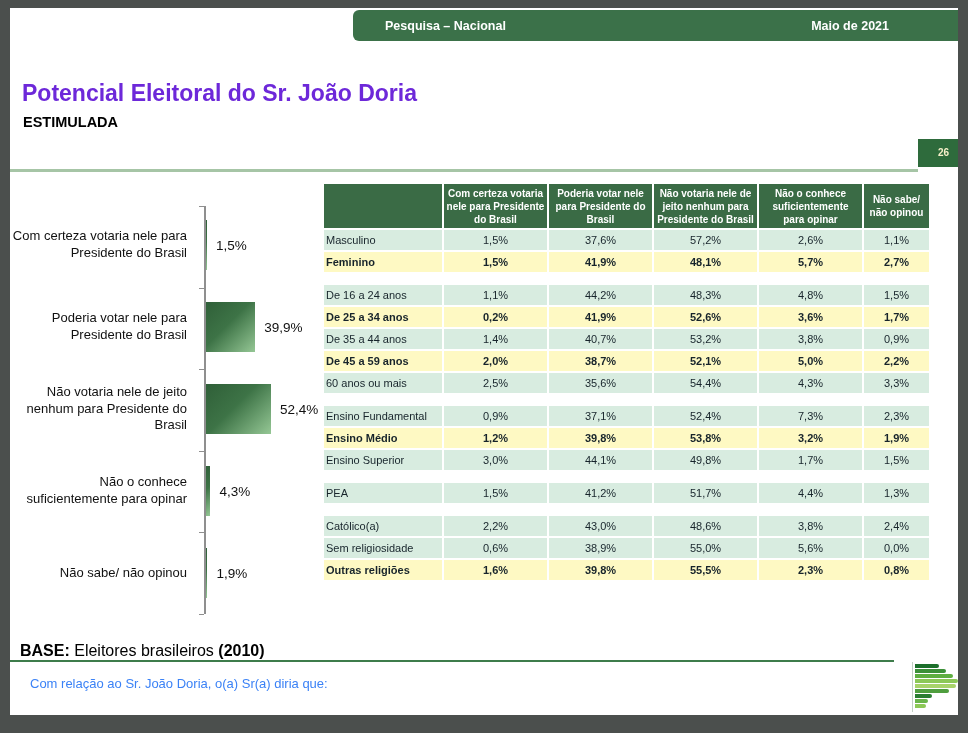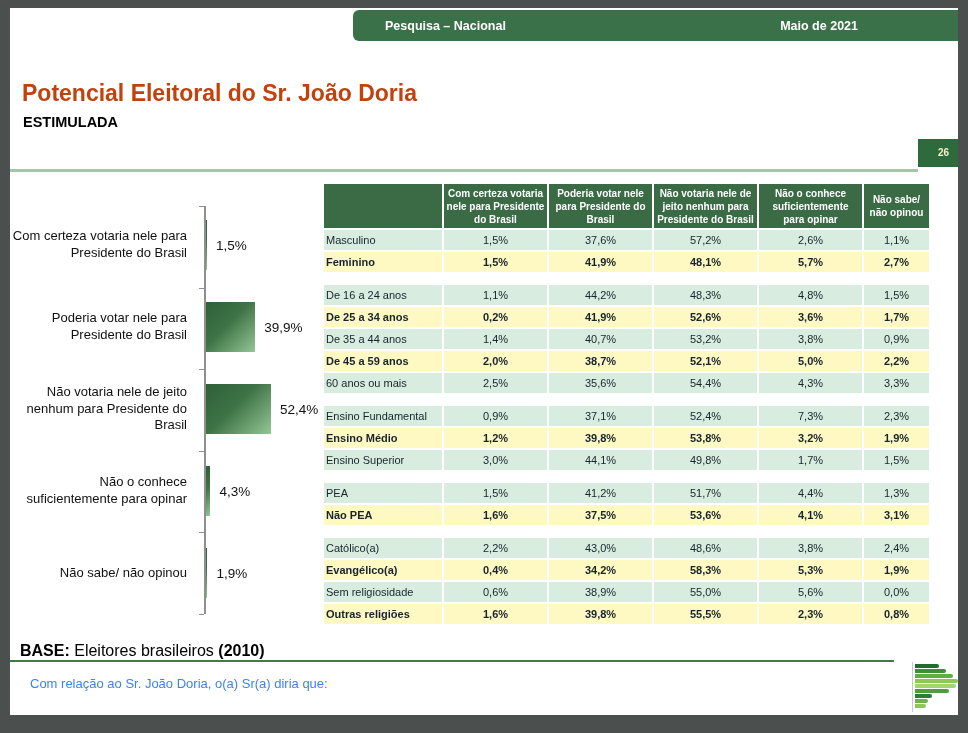--- a/index.html
+++ b/index.html
@@ -3,24 +3,24 @@
 <meta charset="utf-8">
 <style>
   * { margin:0; padding:0; box-sizing:border-box; }
   body { font-family:"Liberation Sans", sans-serif; background:#2f3231; }
   .frame { position:relative; width:968px; height:733px; background:#4b4f4d; overflow:hidden; }
   .slide { position:absolute; left:10px; top:8px; width:948px; height:707px; background:#ffffff; }
 
   
   .topbar { position:absolute; left:343px; top:2px; right:0; height:31px; background:#3b7149;
             border-radius:6px 0 0 6px; display:flex; align-items:center; justify-content:space-between;
-            padding:0 100px 0 32px; }
+            padding:0 69px 0 32px; }
   .topbar span { color:#ffffff; font-weight:bold; font-size:12.5px; }
 
-  .page-title { position:absolute; left:12px; top:72px; font-size:23px; font-weight:bold; color:#c2410c; }
+  .page-title { position:absolute; left:12px; top:72px; font-size:23px; font-weight:bold; color:#6d28d9; }
   .page-subtitle { position:absolute; left:13px; top:106px; font-size:14.5px; font-weight:bold; color:#000; }
 
   .page-badge { position:absolute; left:908px; top:131px; width:40px; height:28px; background:#2e6b3c;
                 color:#f6efc9; font-size:10px; font-weight:bold; line-height:28px; text-align:right;
                 padding-right:9px; }
   .title-divider { position:absolute; left:0; top:161px; width:908px; height:3px; background:#a6c5a6; }
 
   
   .chart { position:absolute; left:2px; top:196px; width:308px; height:412px; }
   .chart-row { display:flex; align-items:center; height:82px; }
@@ -231,46 +231,30 @@
             <td colspan="6"></td>
           </tr>
           <tr class="row-tint">
             <td class="rowlabel">PEA</td>
             <td>1,5%</td>
             <td>41,2%</td>
             <td>51,7%</td>
             <td>4,4%</td>
             <td>1,3%</td>
           </tr>
-          <tr class="row-lite">
-            <td class="rowlabel">Não PEA</td>
-            <td>1,6%</td>
-            <td>37,5%</td>
-            <td>53,6%</td>
-            <td>4,1%</td>
-            <td>3,1%</td>
-          </tr>
           <tr class="spacer">
             <td colspan="6"></td>
           </tr>
           <tr class="row-tint">
             <td class="rowlabel">Católico(a)</td>
             <td>2,2%</td>
             <td>43,0%</td>
             <td>48,6%</td>
             <td>3,8%</td>
             <td>2,4%</td>
-          </tr>
-          <tr class="row-lite">
-            <td class="rowlabel">Evangélico(a)</td>
-            <td>0,4%</td>
-            <td>34,2%</td>
-            <td>58,3%</td>
-            <td>5,3%</td>
-            <td>1,9%</td>
           </tr>
           <tr class="row-tint">
             <td class="rowlabel">Sem religiosidade</td>
             <td>0,6%</td>
             <td>38,9%</td>
             <td>55,0%</td>
             <td>5,6%</td>
             <td>0,0%</td>
           </tr>
           <tr class="row-lite">

